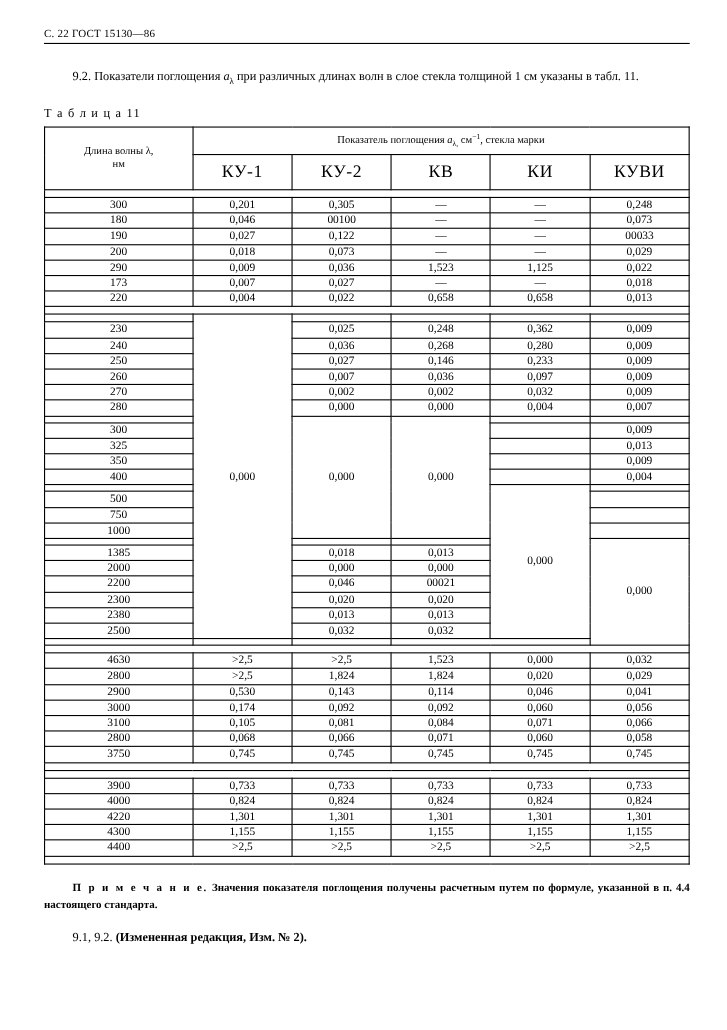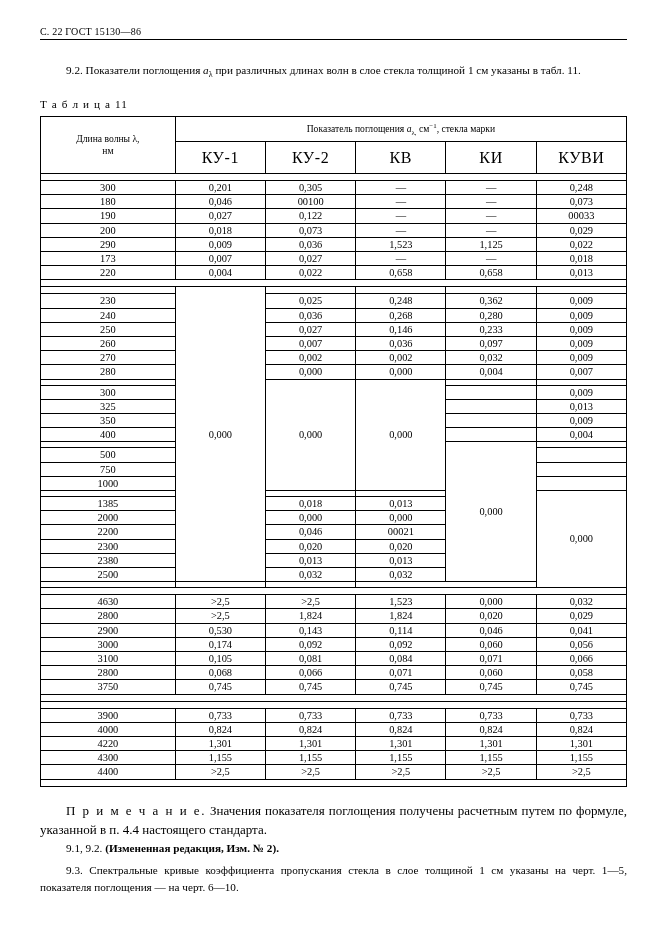--- a/index.html
+++ b/index.html
@@ -85,30 +85,32 @@
     border-right: 0.8px solid #000;
     border-top: none;
     border-bottom: none;
   }
   .grp.first td { border-top: 0.8px solid #000; }
   .grp.last td { border-bottom: 0.8px solid #000; }
   .blockcell {
     border: 0.8px solid #000 !important;
   }
   .notes {
-    font-size: 13px;
+    font-size: 10px;
     line-height: 1.5;
     text-align: justify;
     margin-top: 14px;
+    font-weight: bold;
   }
   .notes .sp { letter-spacing: 1.6px; }
   .bold { font-weight: bold; }
   .tail {
     font-size: 11.2px;
     line-height: 1.5;
+    margin-top: 14px;
     text-align: justify;
   }
   .tail .ind { display: inline-block; width: 26px; }
   sup { font-size: 0.72em; vertical-align: super; }
   sub { font-size: 0.72em; vertical-align: sub; }
 </style>
 </head>
 <body>
 
 <div class="page">
@@ -464,18 +466,15 @@
   </table>
 
   <div class="notes">
     <span class="ind" style="display:inline-block;width:26px"></span><span class="sp">П р и м е ч а н и е.</span><span> Значения показателя поглощения получены расчетным путем по формуле, указанной в п. 4.4 настоящего стандарта.</span>
   </div>
 
   <div class="tail">
     <div>
       <span class="ind"></span><span>9.1, 9.2. </span><span class="bold">(Измененная редакция, Изм. № 2).</span>
     </div>
-    <div style="margin-top:6px">
-      <span class="ind"></span><span>9.3.  Спектральные кривые коэффициента пропускания стекла в слое толщиной 1 см указаны на черт. 1—5, показателя поглощения — на черт. 6—10.</span>
-    </div>
   </div>
 
 </div>
 
 </body></html>

